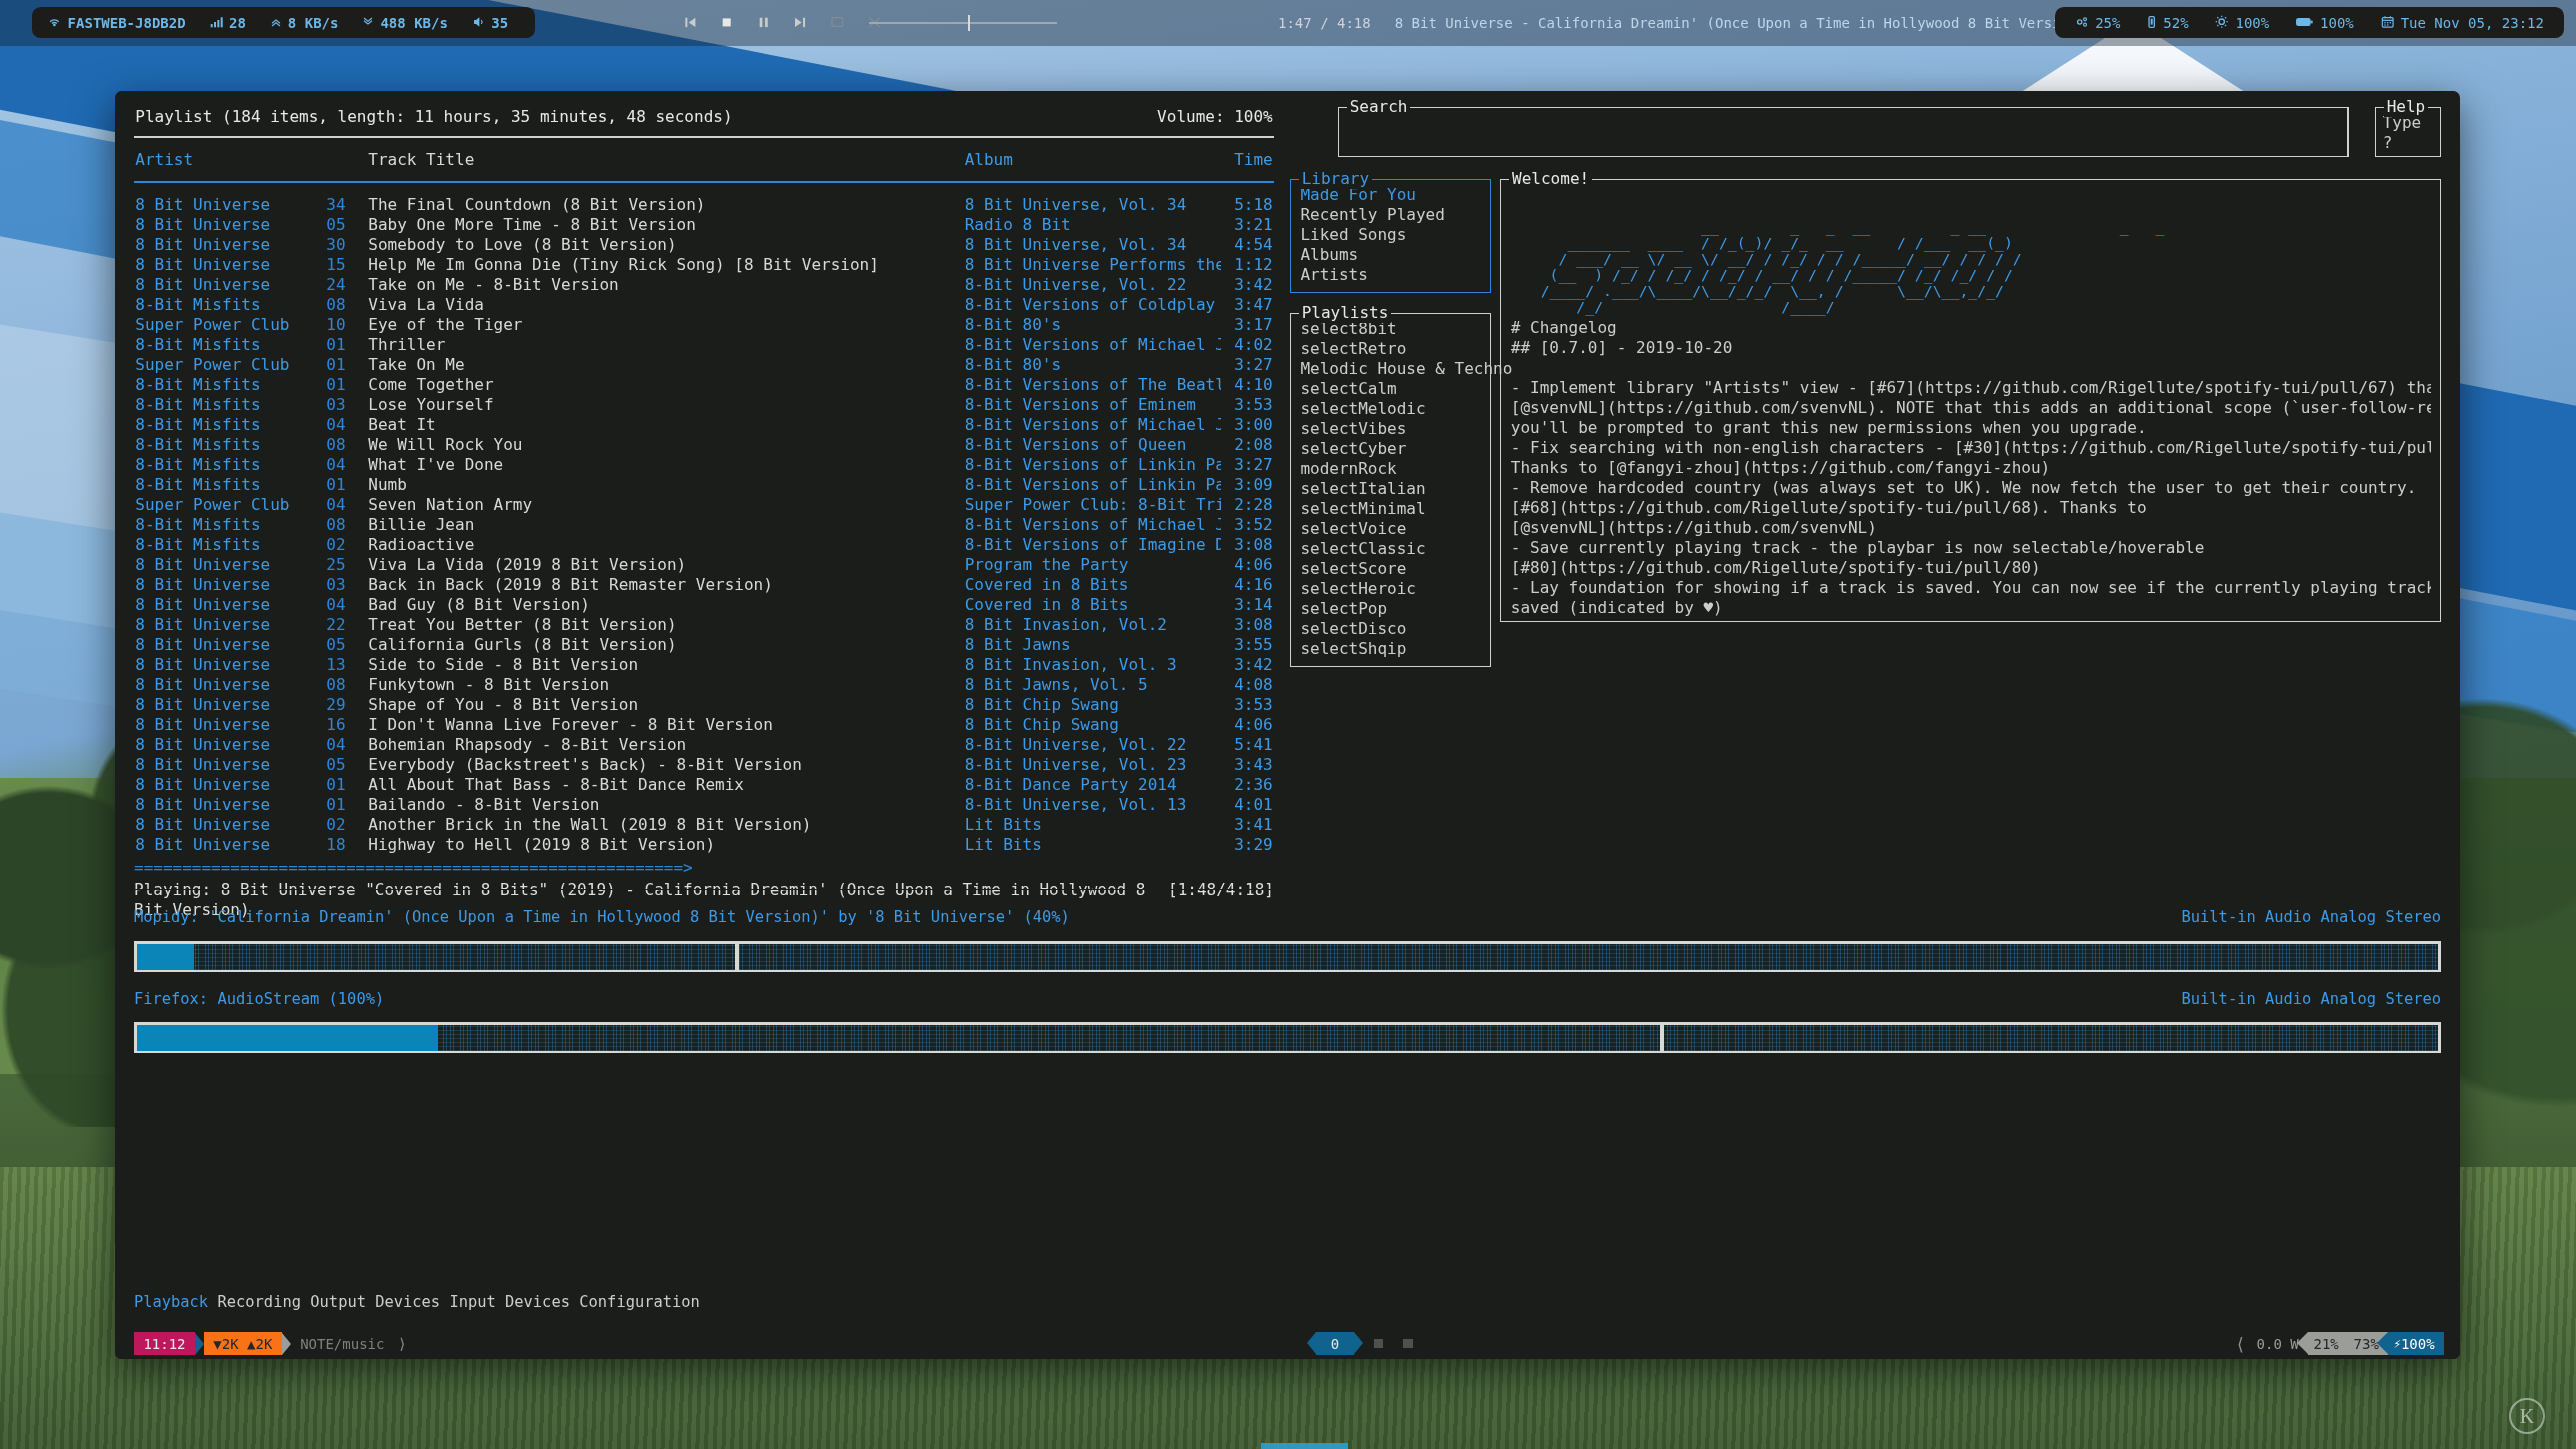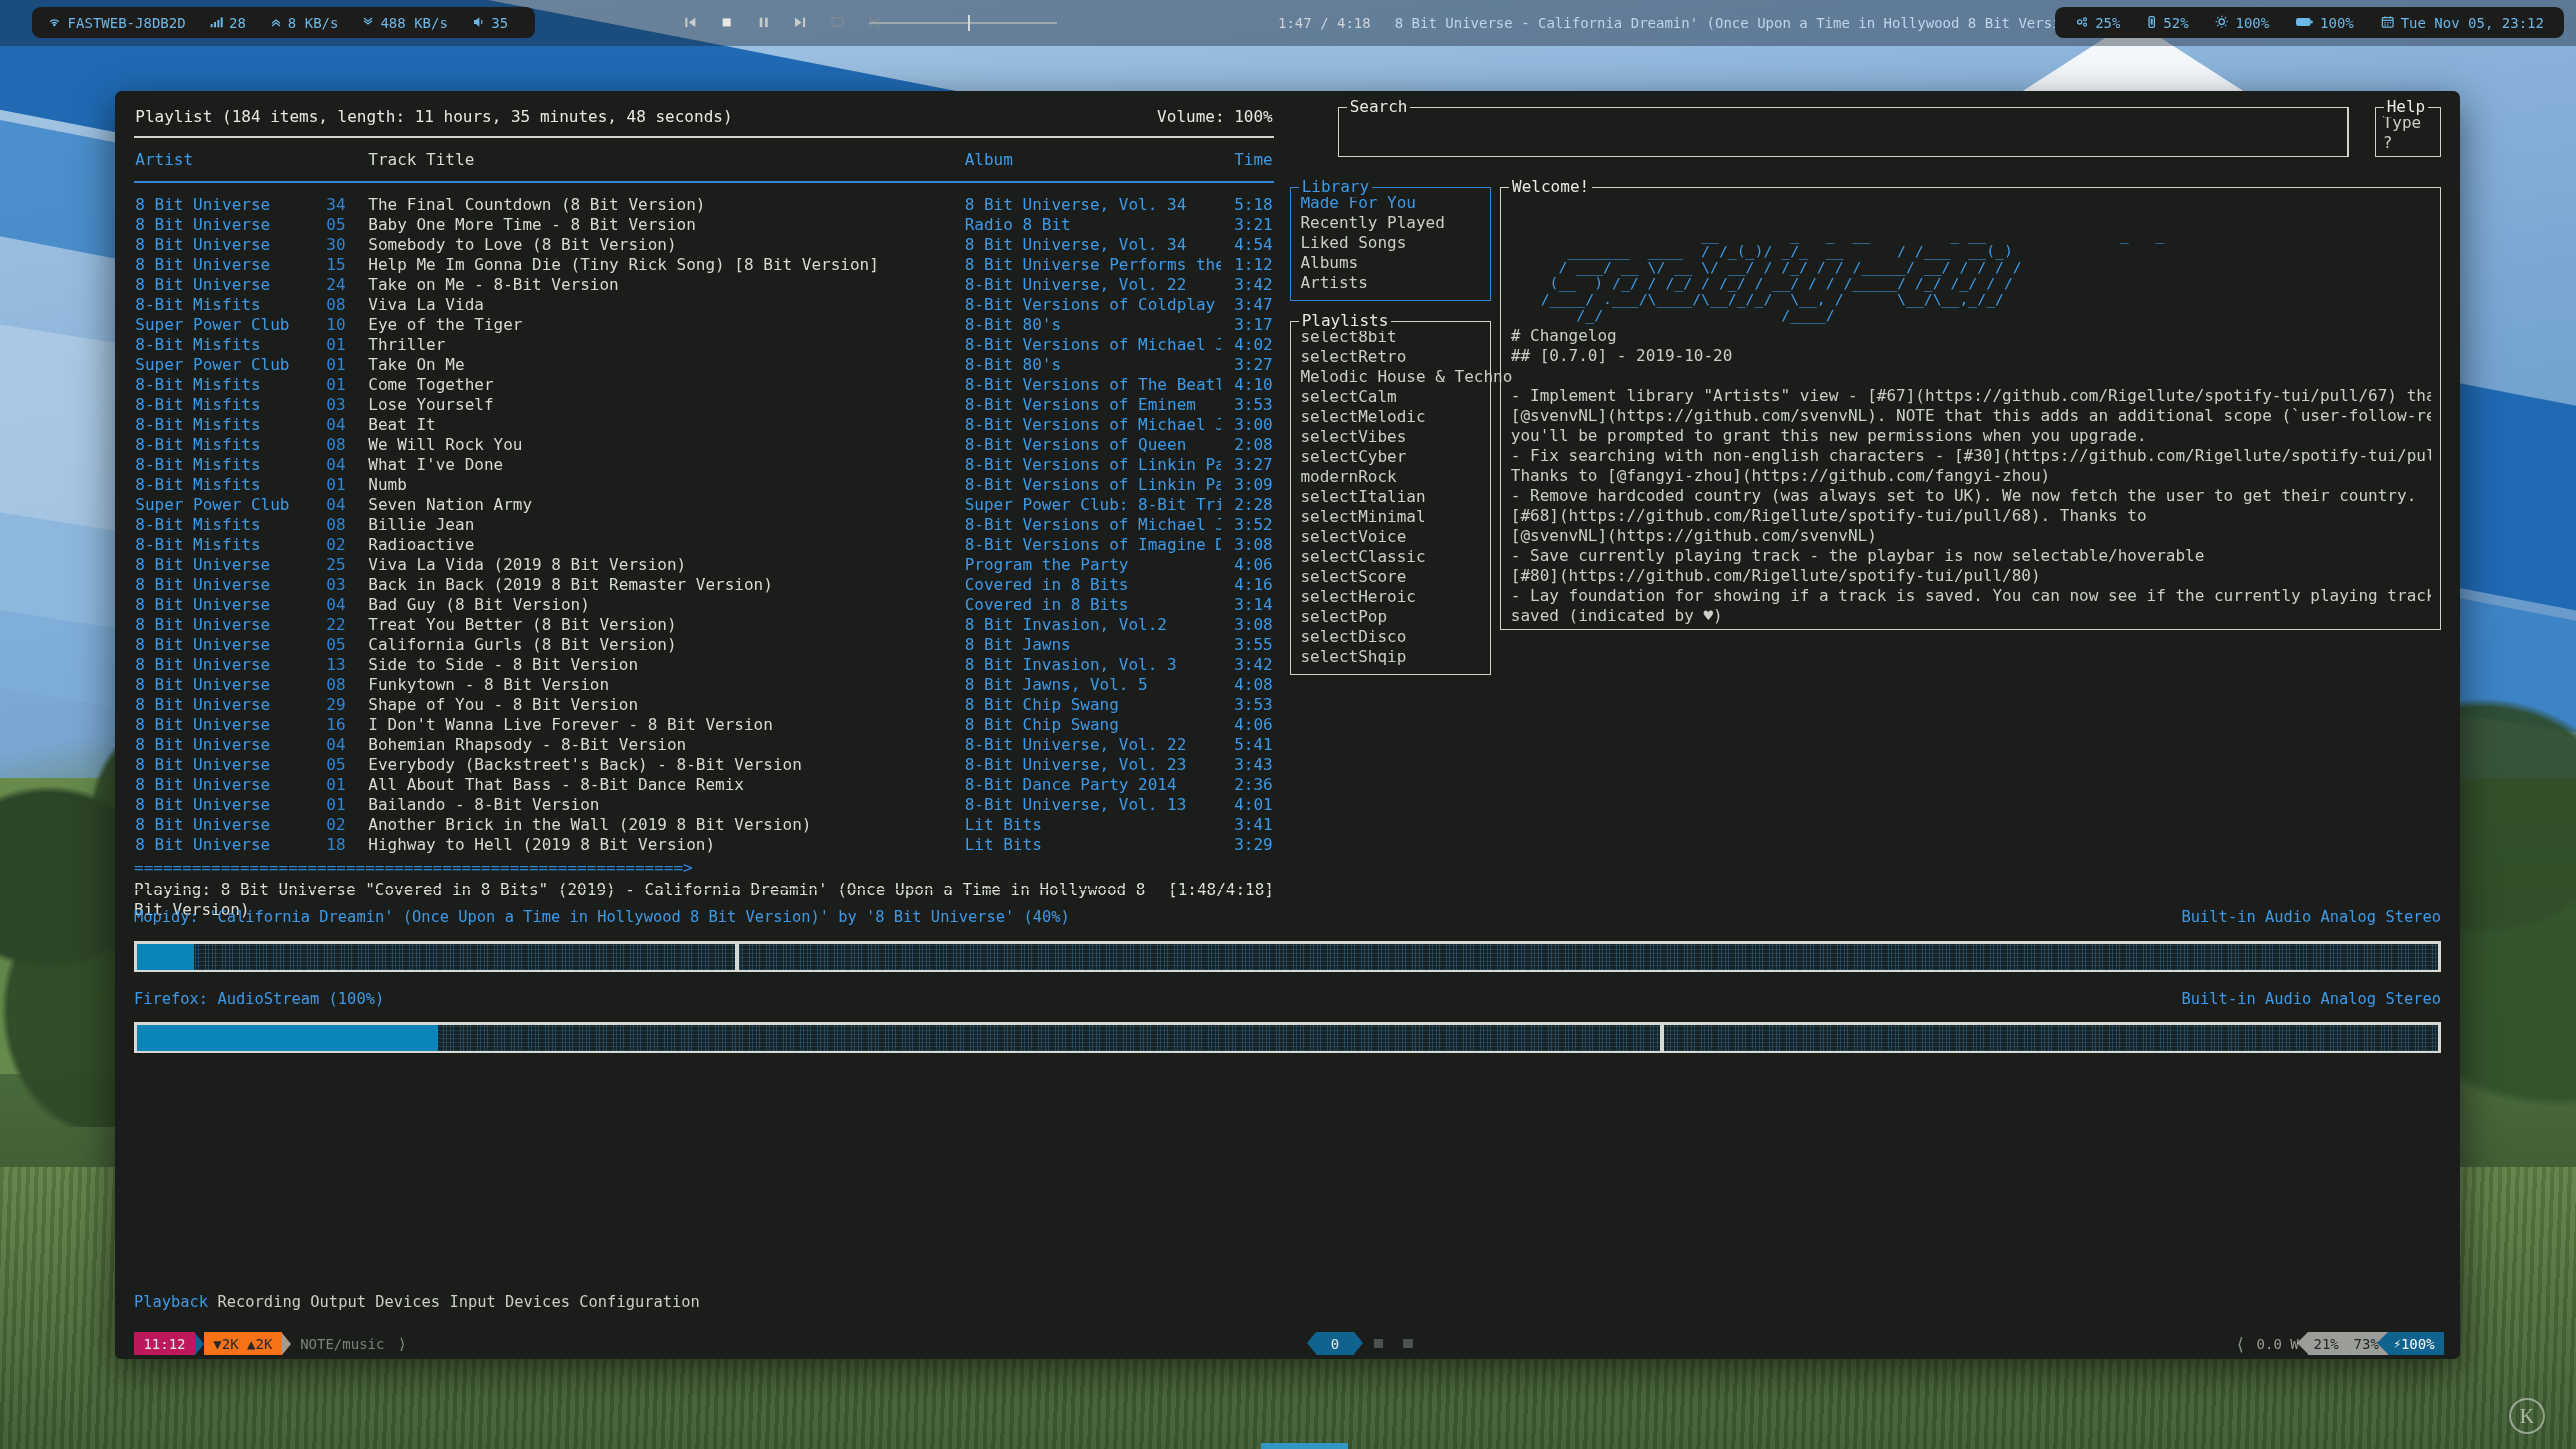--- a/index.html
+++ b/index.html
@@ -75,21 +75,21 @@
     position: absolute; left: 0; top: 0; width: 2576px; height: 46px;
     background: rgba(22,32,48,.40);
     display: flex; align-items: center;
   }
   .tb-module {
     background: #1c1c1a; border-radius: 8.7px; height: 31px;
     display: flex; align-items: center; gap: 0px;
     color: #6cb8e8; font-size: 14px; white-space: nowrap;
   }
   #tb-left { position: absolute; left: 32px; top: 7.4px; padding: 0 14.8px; }
-  #tb-left .seg { display: flex; align-items: center; gap: 6px; padding: 0 12px; }
+  #tb-left .seg { display: flex; align-items: center; gap: 6px; padding: 0 12px; font-weight: bold; }
   #tb-left .seg:first-child { padding-left: 0; }
   #tb-center-ctl {
     position: absolute; left: 684px; top: 7.4px; height: 31px;
     display: flex; align-items: center; gap: 23px;
   }
   .mc-btn {
     color: #c9ccc8; font-size: 15.4px; line-height: 1; cursor: default;
     display: flex; align-items: center;
   }
   .mc-dim { color: #7f8c96; }
@@ -160,21 +160,21 @@
   .li.sel { color: #3c9ae8; }
 
   #tui-search-row { display: flex; gap: 26px; align-items: center; margin-left: 48px; }
   #search-box { flex: 1; height: 50px; }
   #help-box { width: 66px; height: 50px; }
   #help-box .hb-text { padding: 5.4px 6.7px 0 6.7px; color: #cbcec9; }
   #search-caret {
     position: absolute; right: -1.3px; top: -1.3px; width: 2px; height: 50px; background: #cfd2cd;
   }
 
-  #tui-cols { display: flex; gap: 9.4px; margin-top: 30px; justify-content: flex-end; }
+  #tui-cols { display: flex; gap: 9.4px; margin-top: 22px; justify-content: flex-end; }
   #lib-col { width: 201px; flex: none; display: flex; flex-direction: column; gap: 20px; }
   #welcome-col { flex: 1; min-width: 0; }
   #welcome-box { height: 443px; }
   #ascii {
     color: #3c9ae8; font-size: 14.8px; line-height: 16px; white-space: pre;
     padding: 39px 0 0 21.5px;
   }
   #changelog { padding: 2.7px 9.4px 0 9.4px; color: #cbcec9; }
   #changelog .cl-line { white-space: nowrap; overflow: hidden; }
 

